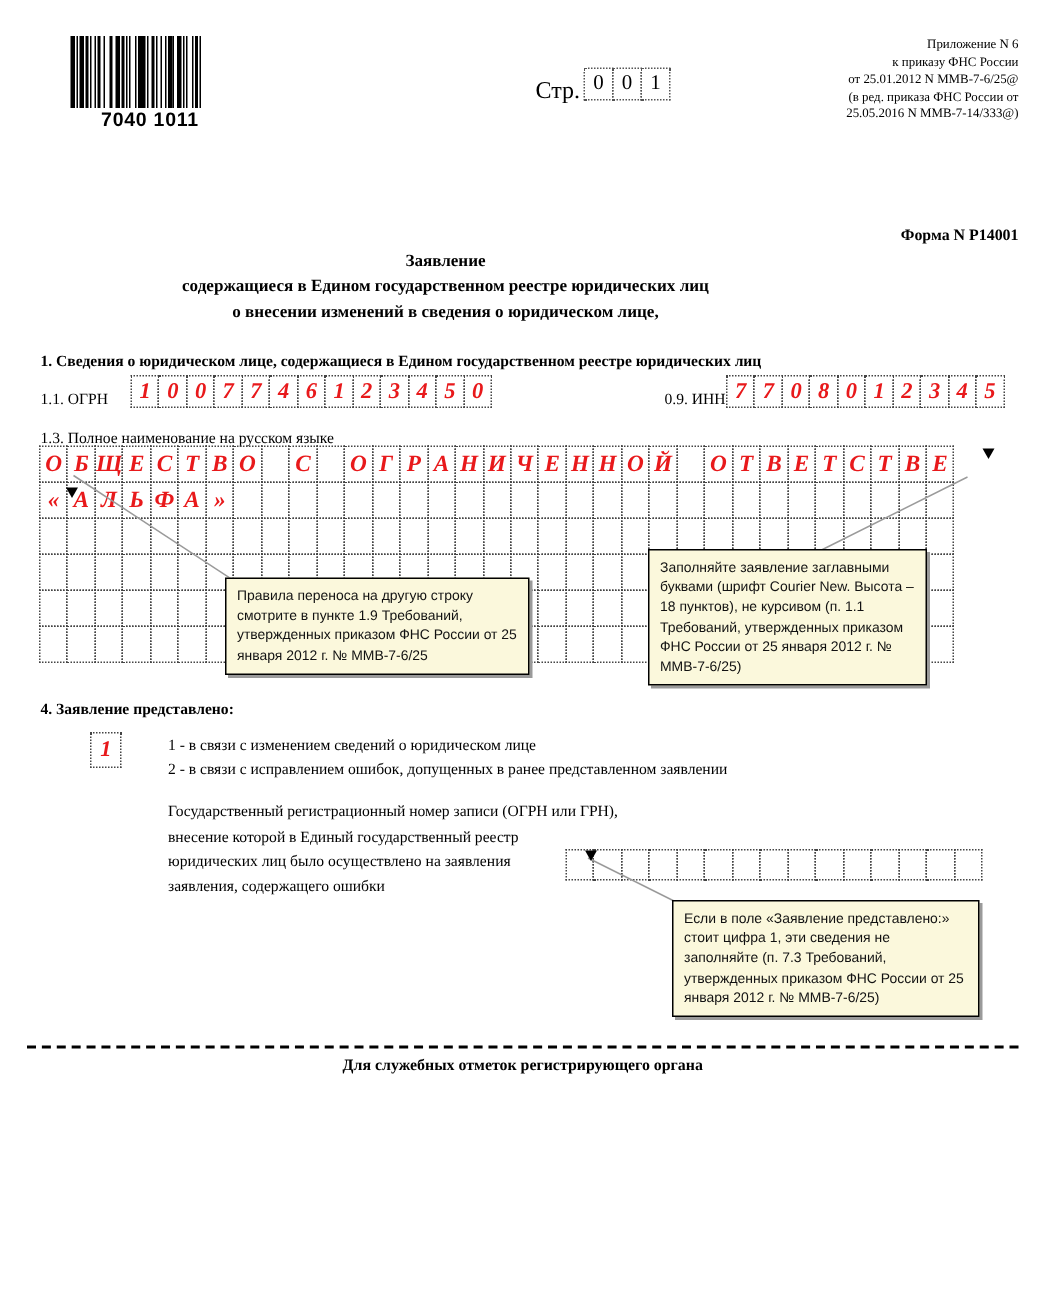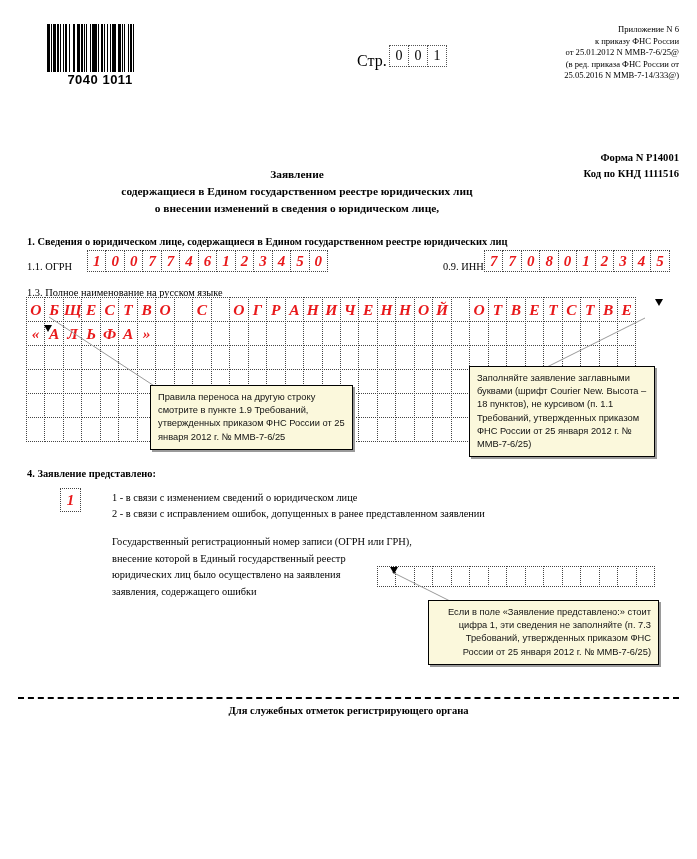--- a/index.html
+++ b/index.html
@@ -104,22 +104,22 @@
     border:1px solid #000;
     box-shadow:2px 2px 0 #9a9a9a;
     font-family:"Liberation Sans", sans-serif;
     font-size:9.3px;
     line-height:13.2px;
     padding:5px 7px;
     box-sizing:border-box;
     color:#111;
   }
   #callout-wrap{left:150px;top:385px;width:203px;}
-  #callout-font{left:469px;top:366px;width:186px;}
-  #callout-grn{left:428px;top:600px;width:231px;text-align:right;}
+  #callout-font{left:432px;top:366px;width:186px;}
+  #callout-grn{left:448px;top:600px;width:205px;}
 
   .leader{stroke:#9a9a9a;stroke-width:1;fill:none;}
 
   
   .dashline{
     left:18px;top:697px;width:661px;height:0;
     border-top:2px dashed #000;
   }
   .footer-note{
     left:0;top:705px;width:697px;text-align:center;
@@ -214,21 +214,20 @@
   <div class="abs hdr-right">
     <div>Приложение N 6</div>
     <div>к приказу ФНС России</div>
     <div>от 25.01.2012 N ММВ-7-6/25@</div>
     <div>(в ред. приказа ФНС России от</div>
     <div>25.05.2016 N ММВ-7-14/333@)</div>
   </div>
 
   <div class="abs form-name">
     <div>Форма N Р14001</div>
-    <div>Код по КНД 1111516</div>
   </div>
 
   <div class="abs title">
     <div>Заявление</div>
     <div>содержащиеся в Едином государственном реестре юридических лиц</div>
     <div>о внесении изменений в сведения о юридическом лице,</div>
   </div>
 
   <div class="abs sec-head" id="sec1-head">1. Сведения о юридическом лице, содержащиеся в Едином государственном реестре юридических лиц</div>
   <div class="abs lbl" id="ogrn-label">1.1. ОГРН</div>

